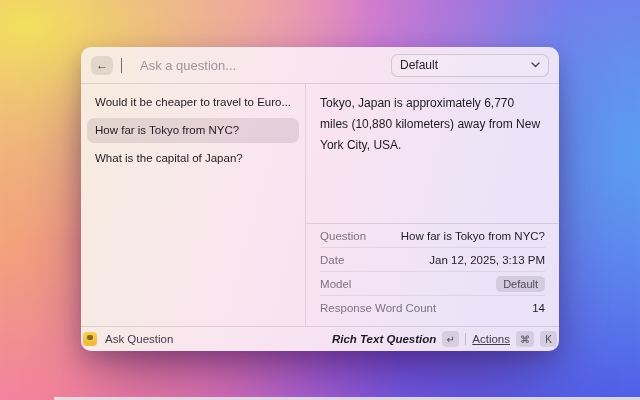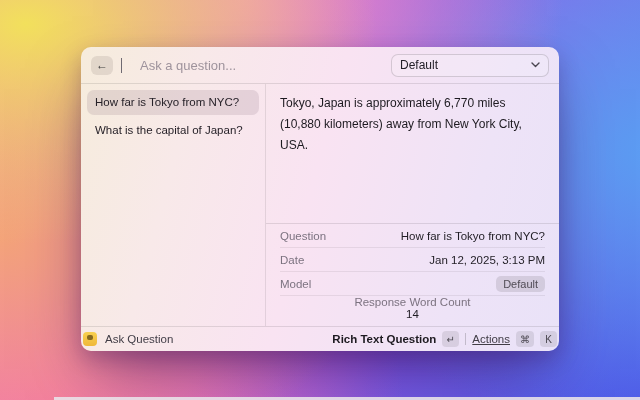--- a/index.html
+++ b/index.html
@@ -47,36 +47,36 @@
           font-size:11.5px; color:#272229; white-space:nowrap; overflow:hidden;
           text-overflow:ellipsis; cursor:pointer; }
   .item.selected { background:rgba(94,58,88,.13); }
 
   .main { flex:1; display:flex; flex-direction:column; min-width:0; }
   .answer { flex:1; padding:9px 14px; font-size:12px; line-height:21px; color:#1d1a20; font-weight:500; }
 
   .meta { border-top:1px solid rgba(0,0,0,.10); padding:0 14px 6px;margin-top:36px; }
   .meta-row { display:flex; justify-content:space-between; align-items:center; height:24px;
               border-bottom:1px solid rgba(0,0,0,.065); font-size:11.5px; }
-  .meta-row:last-child { border-bottom:none;flex-direction:column; }
+  .meta-row:last-child { border-bottom:none; }
   .meta-label { color:#7c7380; }
   .meta-value { color:#201d24; font-weight:500; text-align:right; }
   .badge { background:rgba(0,0,0,.10); border-radius:5px; padding:2px 7px; color:#514c56;
            font-size:11px; font-weight:500; }
 
   
   .footer { flex:0 0 25px; border-top:1px solid rgba(0,0,0,.10); display:flex; align-items:center;
             gap:8px; padding:0 2px; font-size:11.5px; }
   .app-icon { width:14px; height:14px; border-radius:4px; position:relative; flex:0 0 14px;
               background:linear-gradient(#f8d04f,#efb83a); }
   .app-icon-face { position:absolute; top:3px; left:4px; width:6px; height:5px;
                    background:#86691f; border-radius:2px; }
   .footer-cmd { color:#413d46; }
   .footer-right { margin-left:auto; display:flex; align-items:center; gap:6px; }
-  .primary { font-weight:700; color:#1d1a20; cursor:pointer; }
+  .primary { font-weight:700; color:#1d1a20; cursor:pointer;font-style:italic; }
   .key { min-width:17px; height:16px; padding:0 4px; background:rgba(0,0,0,.09); border-radius:4px;
          display:inline-flex; align-items:center; justify-content:center; font-size:10px; color:#4b4750; }
   .vdiv { width:1px; height:12px; background:rgba(0,0,0,.18); }
   .actions-label { color:#413d46; cursor:pointer;text-decoration:underline; }
 
   .bottom-strip { position:absolute; left:54px; right:0; bottom:0; height:3px;
                   background:rgba(233,226,233,.9); }
 </style>
 </head>
 <body>
@@ -99,20 +99,21 @@
           <svg width="9" height="6" viewBox="0 0 9 6">
               <path d="M1 1l3.5 3.5L8 1" fill="none" stroke="#4a4650" stroke-width="1.4" stroke-linecap="round" stroke-linejoin="round"></path>
             </svg>
         </span>
       </div>
     </div>
 
     <div class="content">
 
       <div class="sidebar">
+        <div class="item">Would it be cheaper to travel to Euro...</div>
         <div class="item selected">How far is Tokyo from NYC?</div>
         <div class="item">What is the capital of Japan?</div>
       </div>
 
       <div class="main">
         <div class="answer">Tokyo, Japan is approximately 6,770 miles (10,880 kilometers) away from New York City, USA.</div>
 
         <div class="meta">
           <div class="meta-row">
             <span class="meta-label">Question</span>

